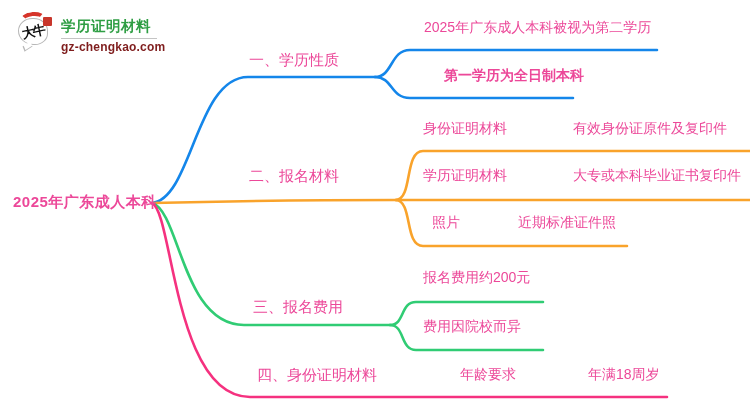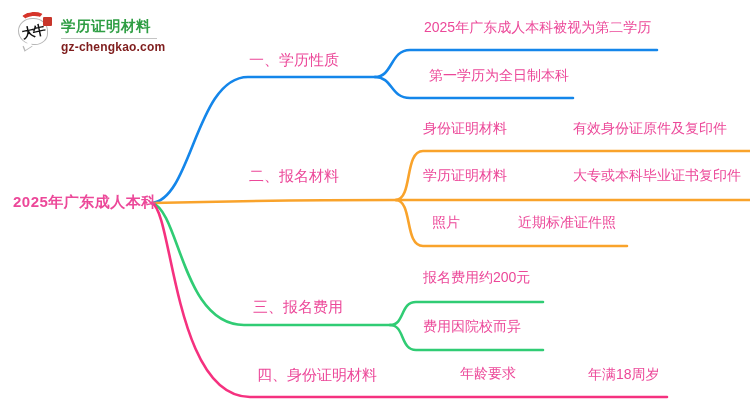--- a/index.html
+++ b/index.html
@@ -75,31 +75,31 @@
       <div class="logo-name" style="color: rgb(47, 158, 68);">学历证明材料</div>
       <div class="logo-divider"></div>
       <div class="logo-domain" style="color: #7f1d1d;">gz-chengkao.com</div>
     </div>
   </div>
 
   <div class="node root-label" style="left:13px; top:193px;">2025年广东成人本科</div>
 
   <div class="node branch-label" style="left:249px; top:40px;margin-top:11px;">一、学历性质</div>
   <div class="node child-label" style="left:424px; top:19px;">2025年广东成人本科被视为第二学历</div>
-  <div class="node child-label" style="left:429px; top:67px;">第一学历为全日制本科</div>
+  <div class="node child-label" style="left:444px; top:67px;font-weight:bold;">第一学历为全日制本科</div>
 
   <div class="node branch-label" style="left:249px; top:167px;">二、报名材料</div>
   <div class="node child-label" style="left:423px; top:120px;">身份证明材料</div>
   <div class="node child-label" style="left:573px; top:120px;">有效身份证原件及复印件</div>
   <div class="node child-label" style="left:423px; top:167px;">学历证明材料</div>
   <div class="node child-label" style="left:573px; top:167px;">大专或本科毕业证书复印件</div>
   <div class="node child-label" style="left:432px; top:214px;">照片</div>
   <div class="node child-label" style="left:518px; top:214px;">近期标准证件照</div>
 
   <div class="node branch-label" style="left:253px; top:298px;">三、报名费用</div>
   <div class="node child-label" style="left:423px; top:269px;">报名费用约200元</div>
   <div class="node child-label" style="left:423px; top:318px;">费用因院校而异</div>
 
   <div class="node branch-label" style="left:257px; top:366px;">四、身份证明材料</div>
-  <div class="node child-label" style="left:460px; top:366px;font-family:Liberation Mono, monospace;">年龄要求</div>
+  <div class="node child-label" style="left:460px; top:366px;">年龄要求</div>
   <div class="node child-label" style="left:588px; top:366px;">年满18周岁</div>
 
 </div>
 
 </body></html>

